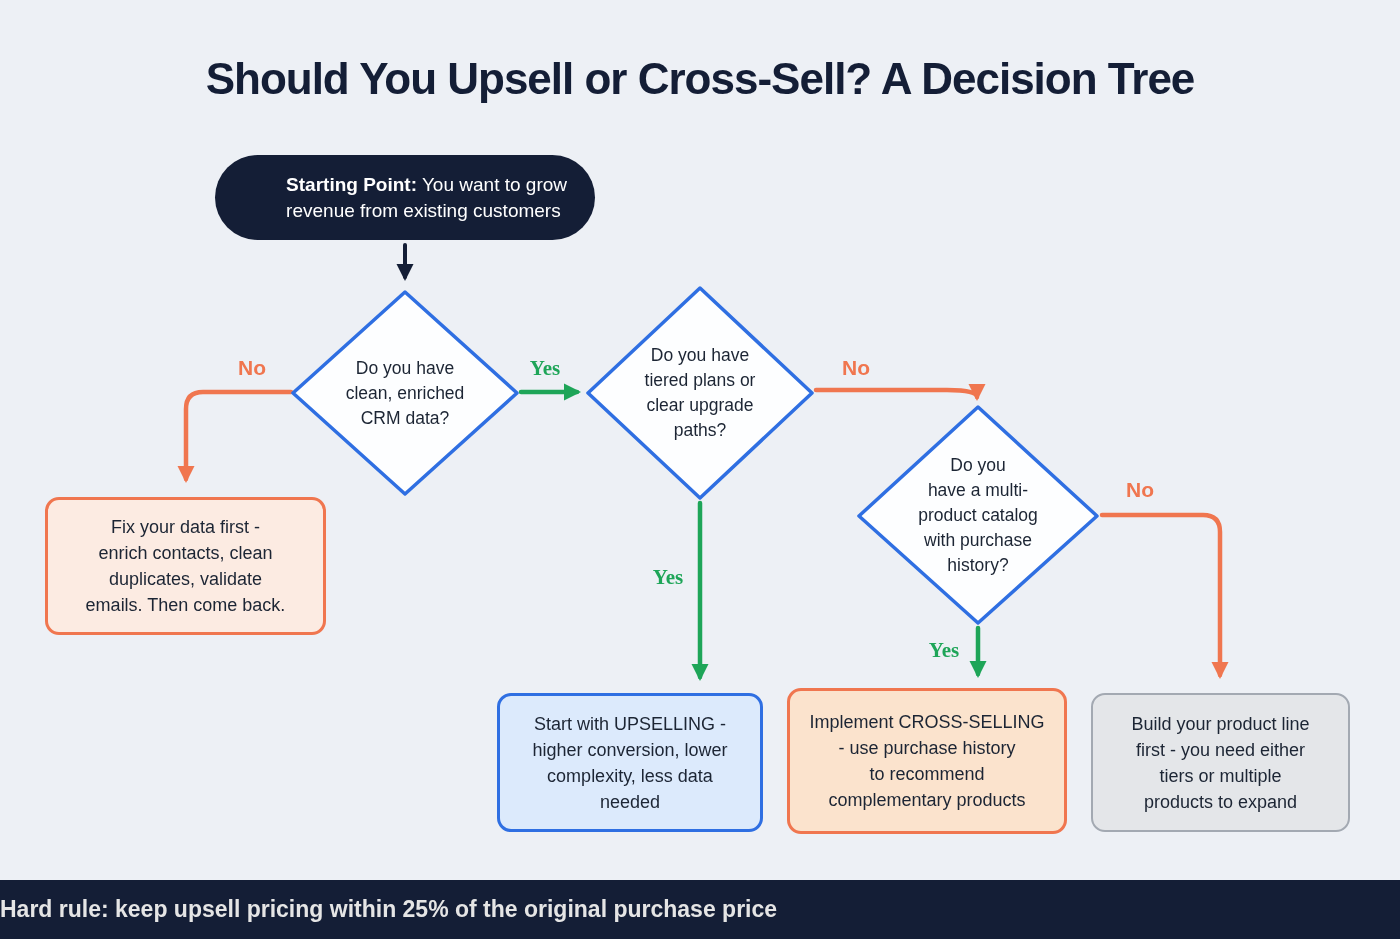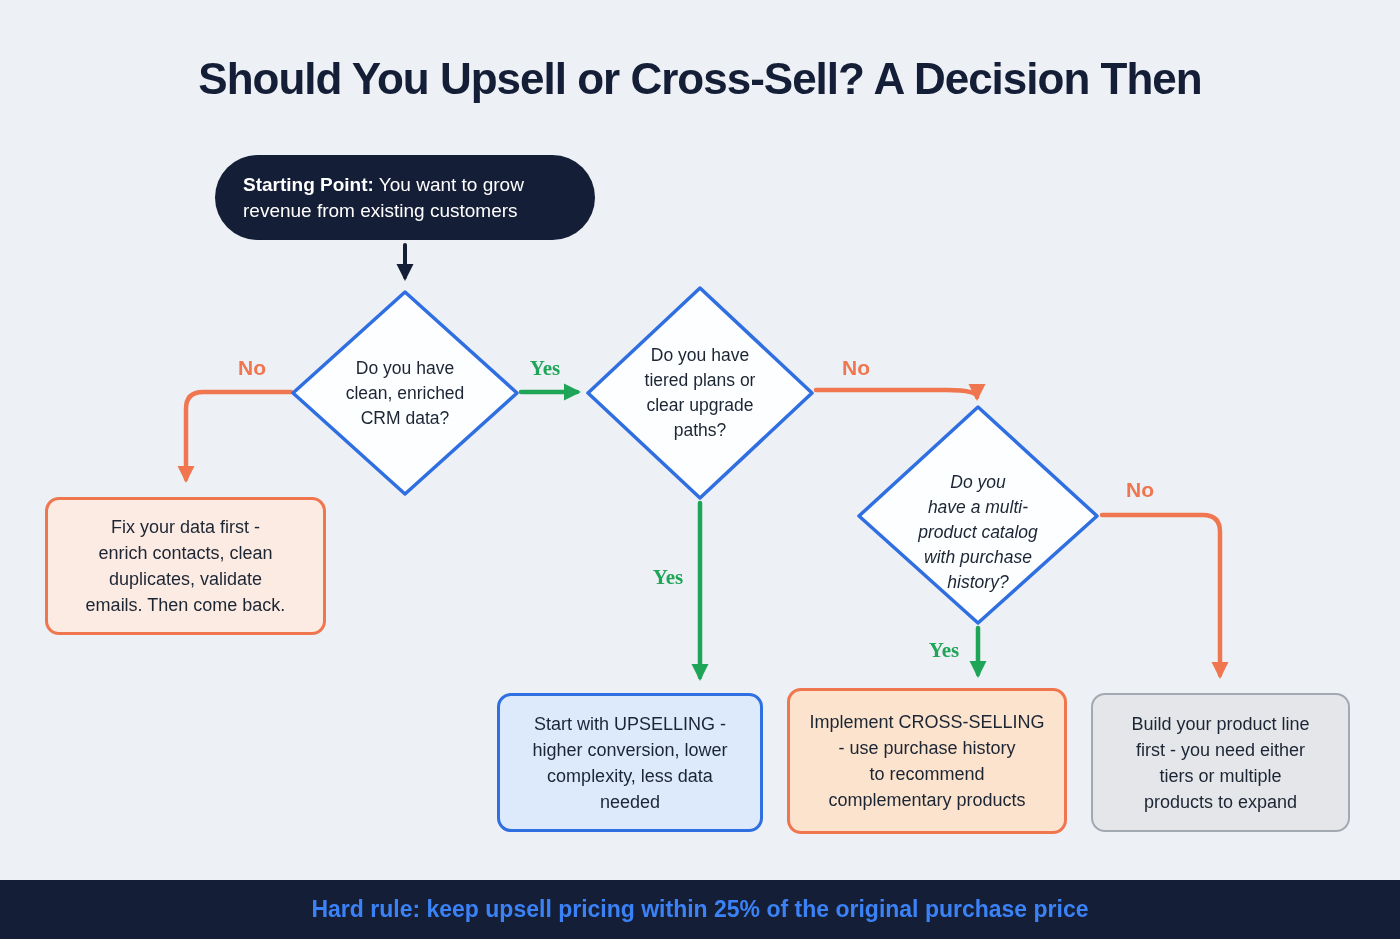--- a/index.html
+++ b/index.html
@@ -29,21 +29,21 @@
     font-size: 44px; font-weight: bold; letter-spacing: -1px;
     color: var(--navy);
   }
 
   .start-pill {
     position: absolute; left: 215px; top: 155px;
     width: 380px; height: 85px; box-sizing: border-box;
     background: var(--navy); border-radius: 44px;
     color: #ffffff; font-size: 19px; line-height: 26px;
     display: flex; align-items: center;
-    padding: 0 28px; white-space: pre-line;
+    padding: 0 28px; white-space: pre-line; justify-content: flex-end;
   }
   .start-pill strong { font-weight: bold; }
 
   svg.layer { position: absolute; left: 0; top: 0; }
   .flow-line { fill: none; stroke-width: 4.5; stroke-linecap: round; }
   .navy-line { stroke: var(--navy); stroke-width: 4; }
   .green-line { stroke: var(--green); }
   .orange-line { stroke: var(--orange); }
   .fill-navy { fill: var(--navy); }
   .fill-green { fill: var(--green); }
@@ -51,21 +51,21 @@
   .diamond { fill: #fdfeff; stroke: var(--blue); stroke-width: 3.5; stroke-linejoin: round; }
 
   .diamond-text {
     position: absolute;
     display: flex; align-items: center; justify-content: center;
     text-align: center; white-space: pre-line;
     font-size: 17.5px; line-height: 25px; color: var(--text);
   }
   .dt-1 { left: 293px; top: 292px; width: 224px; height: 202px; }
   .dt-2 { left: 588px; top: 288px; width: 224px; height: 210px; }
-  .dt-3 { left: 859px; top: 424px; width: 238px; height: 216px; font-style: italic; }
+  .dt-3 { left: 859px; top: 407px; width: 238px; height: 216px; }
 
   .edge-label {
     position: absolute; transform: translateX(-50%);
     font-size: 21px; font-weight: bold; white-space: nowrap;
   }
   .edge-label.yes { color: var(--green); font-family: Liberation Serif, serif; }
   .edge-label.no { color: var(--orange); text-align: right; }
   .el-crm-no { left: 252px; top: 356px; }
   .el-crm-yes { left: 545px; top: 356px; }
   .el-tiers-no { left: 856px; top: 356px; }
@@ -82,30 +82,30 @@
   }
   .box-fix   { left: 45px;   top: 497px; width: 281px; height: 138px; border: 3px solid var(--orange); background: var(--peach_fill); }
   .box-upsell{ left: 497px;  top: 693px; width: 266px; height: 139px; border: 3px solid var(--blue);   background: var(--blue_fill); }
   .box-cross { left: 787px;  top: 688px; width: 280px; height: 146px; border: 3px solid var(--orange); background: var(--orange_fill); }
   .box-build { left: 1091px; top: 693px; width: 259px; height: 139px; border: 2.5px solid var(--gray_border); background: var(--gray_fill); }
 
   .footer-bar {
     position: absolute; left: 0; bottom: 0;
     width: 100%; height: 59px;
     background: var(--navy);
-    display: flex; align-items: center; justify-content: center;
-    color: #3b82f6; font-size: 23px; font-weight: bold;
+    display: flex; align-items: center; justify-content: flex-start;
+    color: #e5e5e5; font-size: 23px; font-weight: bold;
   }
 </style>
 </head>
 <body>
 
 <div class="canvas">
 
-  <h1 class="title">Should You Upsell or Cross-Sell? A Decision Then</h1>
+  <h1 class="title">Should You Upsell or Cross-Sell? A Decision Tree</h1>
 
   <div class="start-pill">
     <span><strong>Starting Point:</strong><span> You want to grow
 revenue from existing customers</span></span>
   </div>
 
   <svg class="layer" width="1400" height="939" viewBox="0 0 1400 939">
     <defs>
       <marker id="ah-navy" markerUnits="userSpaceOnUse" markerWidth="24" markerHeight="24" refX="13" refY="10" orient="auto">
         <path d="M0,1.5 L17,10 L0,18.5 Z" class="fill-navy"></path>

